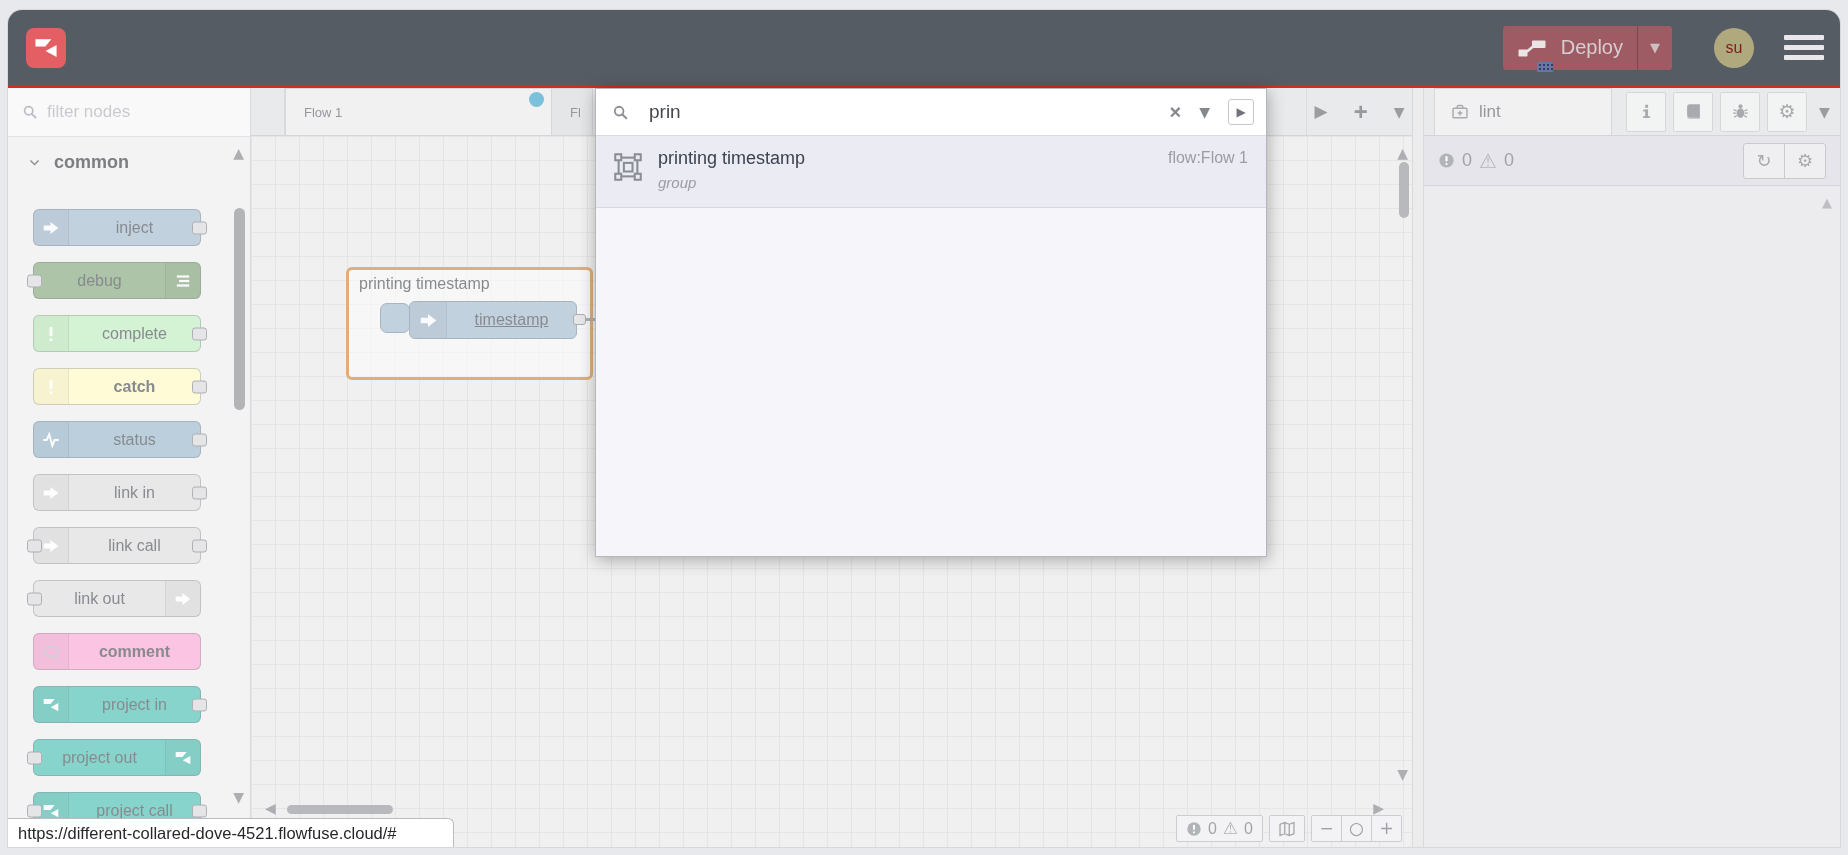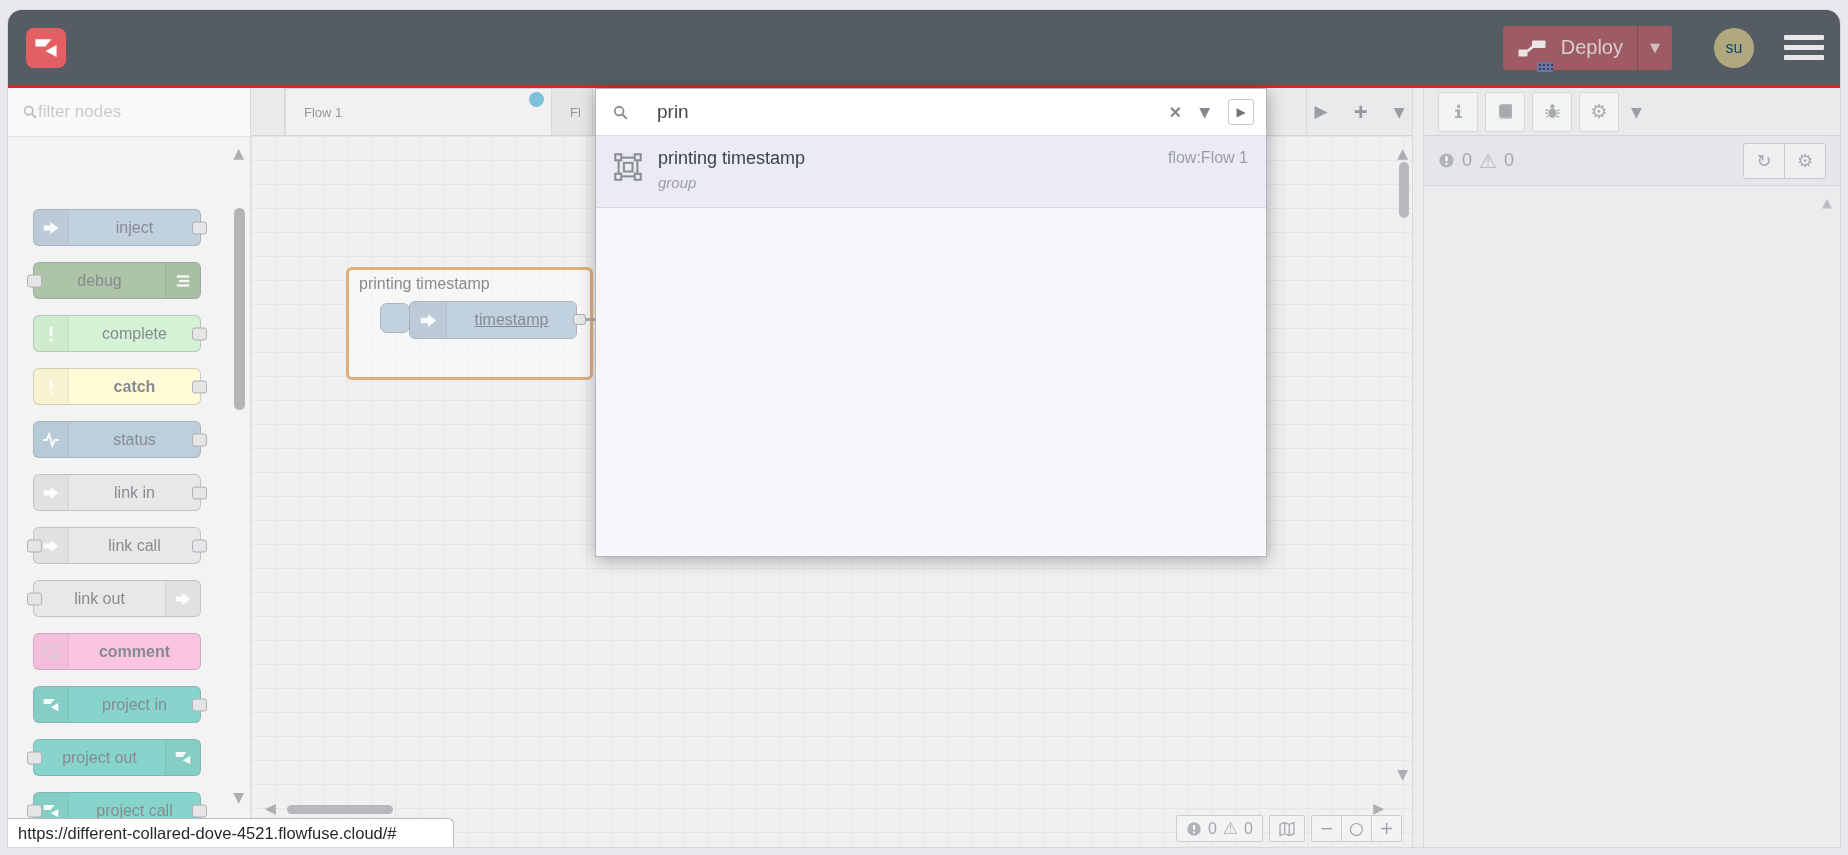--- a/index.html
+++ b/index.html
@@ -23,32 +23,32 @@
   .header{height:75px;background:#565c63;display:flex;align-items:center;padding:0 16px 0 18px;}
   .logo{width:40px;height:40px;border-radius:8px;background:#e35f63;display:flex;align-items:center;justify-content:center;font-size:26px;color:#fff;flex:none;}
   .app-title{margin-left:18px;font-size:25px;color:#e7e8e9;letter-spacing:.2px;}
   .deploy-btn{margin-left:auto;height:44px;background:#9e5b63;border-radius:3px;display:flex;align-items:center;color:#d8ced1;position:relative;}
   .deploy-main{display:flex;align-items:center;padding:0 14px;height:100%;position:relative;}
   .deploy-icon{font-size:30px;color:#e9e5e7;position:relative;}
   .deploy-chip{position:absolute;left:20px;top:29px;width:16px;height:10px;background:#323d63;
     background-image:repeating-linear-gradient(90deg,#6a76a3 0 2px,transparent 2px 4px),repeating-linear-gradient(0deg,#6a76a3 0 2px,transparent 2px 4px);border-radius:1px;}
   .deploy-label{font-size:20px;margin-left:14px;}
   .deploy-caret{width:34px;height:100%;border-left:1px solid #7f4850;display:flex;align-items:center;justify-content:center;color:#cdbfc2;font-size:13px;}
-  .avatar{width:40px;height:40px;border-radius:50%;background:#b1a97e;margin-left:42px;display:flex;align-items:center;justify-content:center;color:#0c4a6e;font-size:16px;flex:none;}
+  .avatar{width:40px;height:40px;border-radius:50%;background:#b1a97e;margin-left:42px;display:flex;align-items:center;justify-content:center;color:#7f1d1d;font-size:16px;flex:none;}
   .burger{width:40px;margin-left:30px;display:flex;flex-direction:column;gap:5px;cursor:pointer;}
   .burger i{display:block;height:5px;background:#e9e7e9;border-radius:1px;}
   .redline{height:3px;background:#cf2d2d;}
 
   
   .workspace{position:relative;display:flex;height:759px;}
   .dim{position:absolute;left:0;top:0;right:0;bottom:0;background:rgba(255,255,255,0.32);z-index:40;pointer-events:none;}
 
   
   .palette{width:242px;background:#ededee;border-right:1px solid #c9c9cc;position:relative;flex:none;}
-  .filter-row{height:48px;background:#f7f7f8;border-bottom:1px solid #d4d4d7;display:flex;align-items:center;padding:0 14px;color:#9aa0a6;font-size:16px;}
+  .filter-row{height:48px;background:#f7f7f8;border-bottom:1px solid #d4d4d7;display:flex;align-items:center;padding:0 14px;gap:9px;color:#9aa0a6;font-size:16px;}
   .filter-placeholder{color:#aeb2b8;font-size:17px;}
   .category{height:51px;display:flex;align-items:center;gap:13px;padding-left:20px;color:#3d4247;font-weight:bold;font-size:18px;}
   .category .chev{font-size:13px;color:#5a5e63;font-weight:normal;}
   .pnode-list{position:absolute;top:100px;left:0;right:0;bottom:0;padding-top:21px;overflow:hidden;}
   .pnode{position:relative;width:168px;height:37px;margin:0 0 16px 25px;border:1px solid rgba(55,65,75,0.35);border-radius:6px;display:flex;box-sizing:border-box;}
   .icon-strip{width:34px;flex:none;display:flex;align-items:center;justify-content:center;color:rgba(255,255,255,0.93);font-size:18px;background:rgba(0,0,0,0.045);}
   .icon-strip.sleft{border-right:1px solid rgba(0,0,0,0.10);border-radius:5px 0 0 5px;}
   .icon-strip.sright{border-left:1px solid rgba(0,0,0,0.10);border-radius:0 5px 5px 0;}
   .pnode-label{flex:1;display:flex;align-items:center;justify-content:center;color:#4f545a;font-size:16px;}
   .port{position:absolute;width:13px;height:11px;background:#d9d9dd;border:1px solid #85898f;border-radius:3px;top:50%;transform:translateY(-50%);}
@@ -112,21 +112,21 @@
   .sb-tools{margin-left:auto;display:flex;border:1px solid #b0b2b6;border-radius:3px;background:#e8e8ec;overflow:hidden;}
   .sb-tools span{width:40px;height:34px;display:flex;align-items:center;justify-content:center;color:#7f8387;font-size:18px;}
   .sb-tools span + span{border-left:1px solid #b0b2b6;}
   .sb-content{flex:1;background:#e4e4e8;position:relative;}
   .sb-scroll-up{position:absolute;right:8px;top:10px;color:#9da0a4;font-size:13px;}
 
   
   .search-dialog{position:absolute;left:595px;top:88px;width:672px;z-index:100;border:1px solid #b6b6bc;box-shadow:1px 3px 16px rgba(0,0,0,0.3);background:#f5f5fa;box-sizing:border-box;}
   .search-top{height:47px;background:#fff;border-bottom:1px solid #dcdce0;display:flex;align-items:center;padding:0 12px 0 16px;box-sizing:border-box;}
   .search-top .mag{font-size:17px;color:#8a8e93;}
-  .search-query{font-size:19px;color:#45494e;margin-left:28px;}
+  .search-query{font-size:19px;color:#45494e;margin-left:20px;}
   .search-right{margin-left:auto;display:flex;align-items:center;gap:18px;}
   .search-clear{font-size:20px;font-weight:bold;color:#85898e;}
   .search-caret{font-size:14px;color:#85898e;}
   .search-go{width:26px;height:26px;border:1px solid #c8c8cc;border-radius:3px;background:#fff;display:flex;align-items:center;justify-content:center;color:#6f7379;font-size:12px;box-sizing:border-box;}
   .search-results{height:420px;}
   .search-item{height:72px;background:#ebebf4;border-bottom:1px solid #d7d7e2;position:relative;box-sizing:border-box;padding:12px 18px 0 62px;}
   .search-item .sico{position:absolute;left:17px;top:16px;font-size:30px;color:#8a8e93;}
   .search-item-title{font-size:18px;color:#3c4250;}
   .search-item-sub{font-size:15px;font-style:italic;color:#9a9da3;margin-top:5px;}
   .search-item-flow{position:absolute;right:18px;top:13px;font-size:16px;color:#9a9da3;}
@@ -175,20 +175,28 @@
     <div class="palette">
       <div class="filter-row">
         <span>
             <svg viewBox="0 0 16 16" fill="none" stroke="currentColor">
               <circle cx="6.7" cy="6.7" r="4.1" stroke-width="1.7"></circle>
               <path d="M9.8 9.8L14 14" stroke-width="1.9"></path>
             </svg>
           </span>
         <span class="filter-placeholder">filter nodes</span>
       </div>
+      <div class="category">
+        <span class="chev">
+            <svg viewBox="0 0 16 16" fill="none" stroke="currentColor" stroke-width="1.8">
+              <path d="M3 5.5l5 5 5-5"></path>
+            </svg>
+          </span>
+        <span>common</span>
+      </div>
       <div class="pnode-list">
           <div class="pnode" style="background: rgb(166, 187, 207);">
             <span class="icon-strip sleft">
               <svg viewBox="0 0 16 16">
                 <path d="M1.5 5.7h6V2.6L14.5 8l-7 5.4v-3.1h-6z" fill="currentColor"></path>
               </svg>
             </span>
             <span class="pnode-label">inject</span>
             <span class="port pright"></span>
           </div>
@@ -372,20 +380,29 @@
             <span class="g">+</span>
           </div>
         </div>
       </div>
     </div>
 
     <div class="gutter"></div>
 
     <div class="sidebar">
       <div class="sb-tabbar">
+        <div class="sb-tab">
+          <span class="tico">
+              <svg viewBox="0 0 16 16" fill="none" stroke="currentColor" stroke-width="1.3">
+                <rect x="1.8" y="4.6" width="12.4" height="8.6" rx="1"></rect>
+                <path d="M5.6 4.4V3.2a1 1 0 0 1 1-1h2.8a1 1 0 0 1 1 1v1.2M8 6.8v4.2M5.9 8.9h4.2"></path>
+              </svg>
+            </span>
+          <span>lint</span>
+        </div>
         <div class="sb-buttons">
           <div class="sb-btn">
               <span>
                 <svg viewBox="0 0 16 16" fill="currentColor">
                   <rect x="6.9" y="6.4" width="2.4" height="7"></rect>
                   <rect x="6.9" y="2.3" width="2.4" height="2.6"></rect>
                   <rect x="5.2" y="6.4" width="4.1" height="1.6"></rect>
                   <rect x="5" y="12" width="6" height="1.4"></rect>
                 </svg>
               </span>

